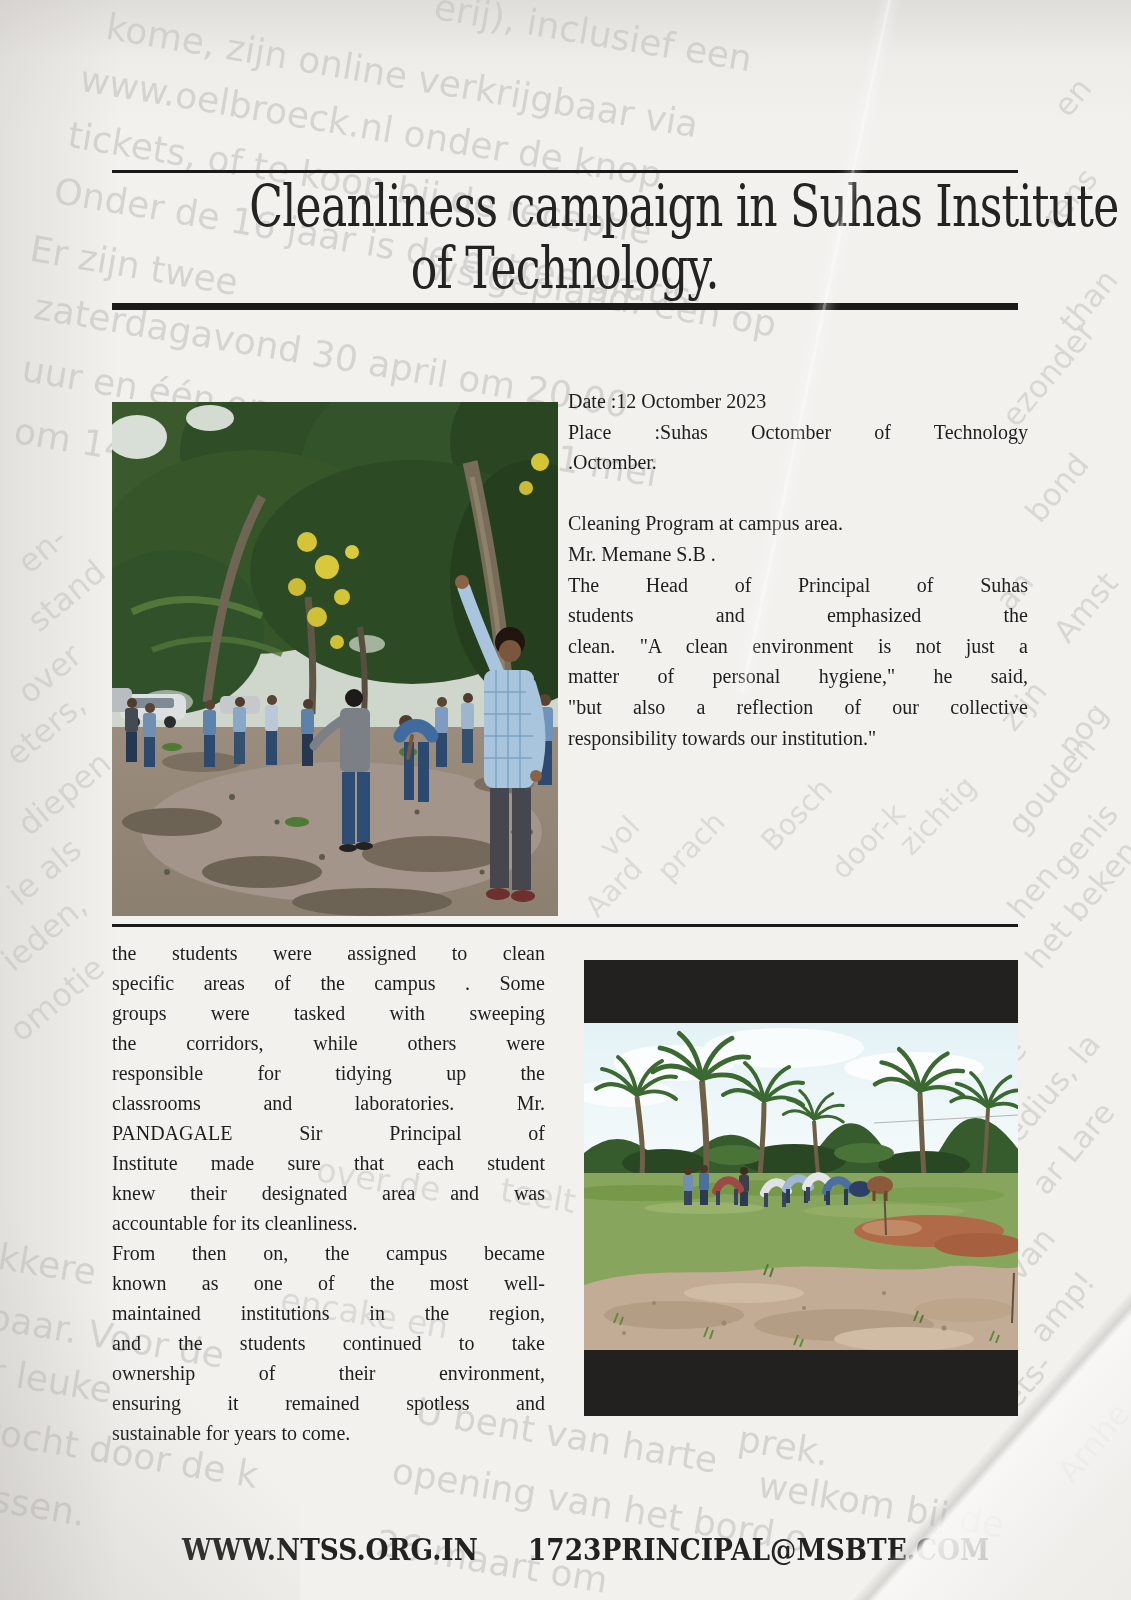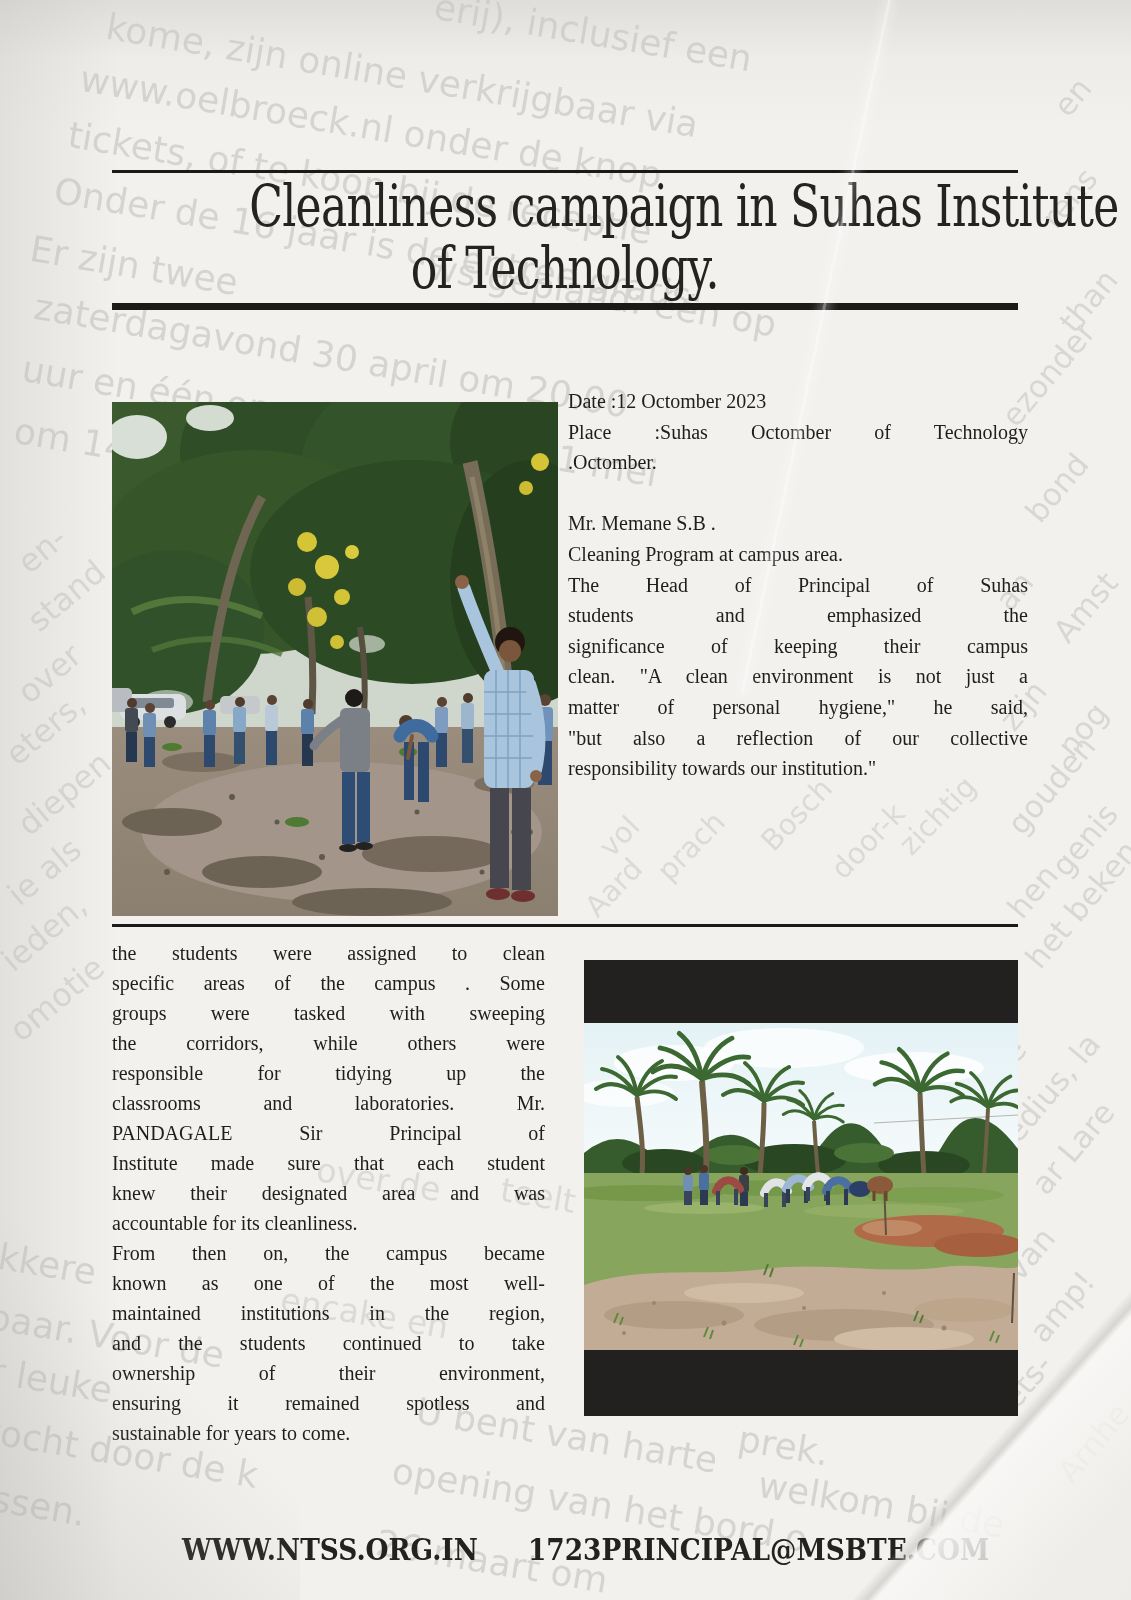--- a/index.html
+++ b/index.html
@@ -250,25 +250,24 @@
           <ellipse cx="411" cy="494" rx="12" ry="6" fill="#6e2f2f"></ellipse>
         </g>
       </svg>
     </div>
 
     <div class="col rcol">
         <div class="textline nat">Date :12 Octomber 2023</div>
         <div class="textline">Place :Suhas Octomber of Technology</div>
         <div class="textline nat">.Octomber.</div>
         <div class="textline nat"></div>
+        <div class="textline nat">Cleaning  Program at campus area.</div>
         <div class="textline nat">Mr. Memane S.B .</div>
-        <div class="textline nat">Cleaning  Program at campus area.</div>
         <div class="textline">The Head of Principal of Suhas</div>
         <div class="textline">students and emphasized the</div>
-        <div class="textline">significance of keeping their campus</div>
         <div class="textline">clean. "A clean environment is not just a</div>
         <div class="textline">matter of personal hygiene," he said,</div>
         <div class="textline">"but also a reflection of our collective</div>
         <div class="textline nat">responsibility towards our institution."</div>
       </div>
 
     <div class="rule rule-mid"></div>
 
     <div class="col lcol">
         <div class="textline">the students were assigned to clean</div>

